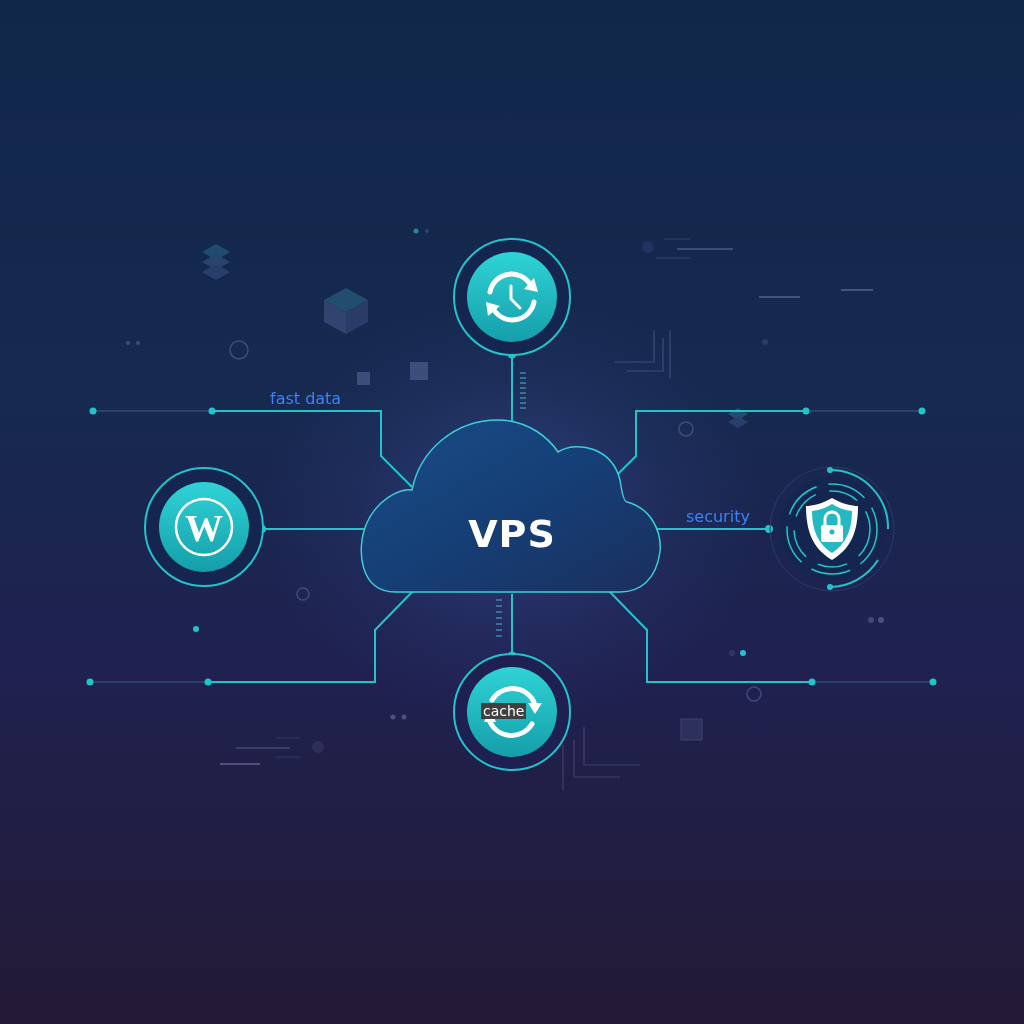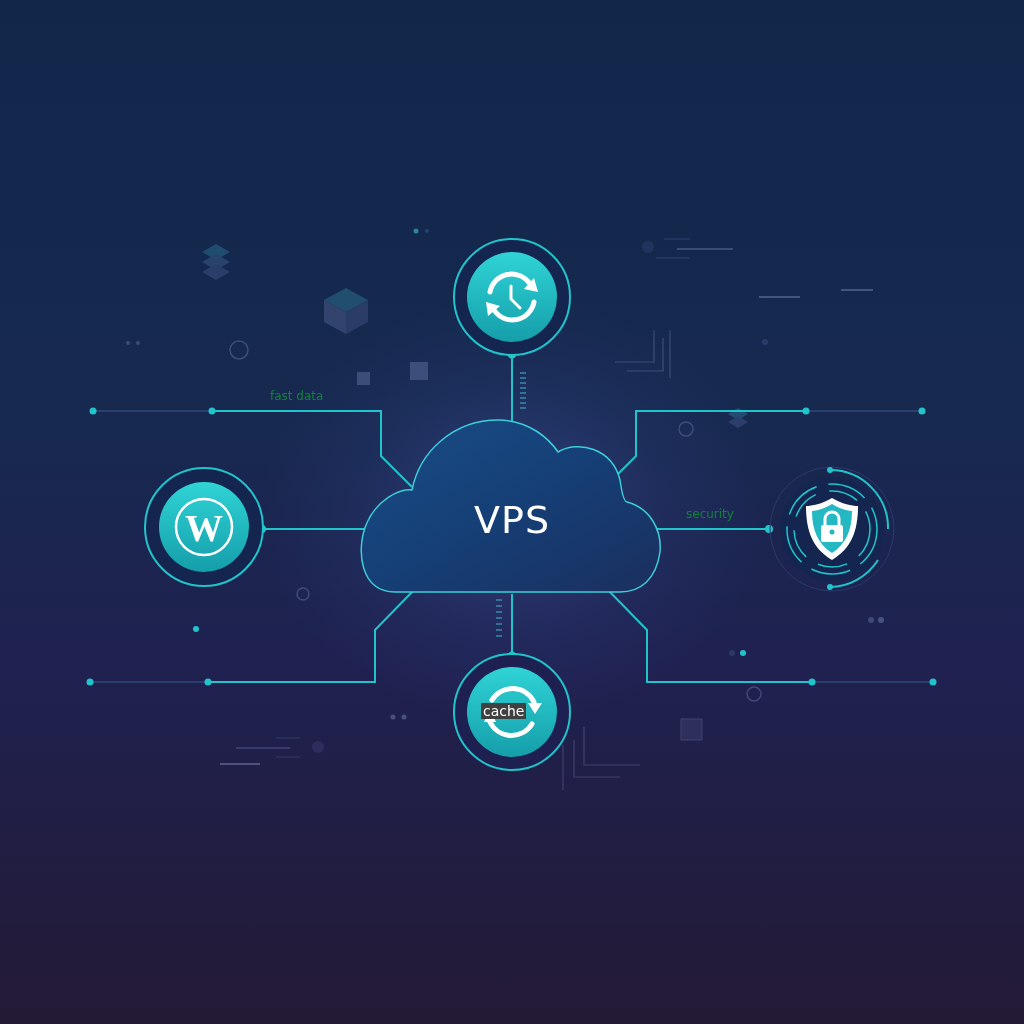--- a/index.html
+++ b/index.html
@@ -2,22 +2,22 @@
 <html><head>
 <meta charset="utf-8">
 <style>
   html,body{margin:0;padding:0;}
   body{width:1024px;height:1024px;overflow:hidden;position:relative;
     background:linear-gradient(180deg,#10274a 0%,#17294f 40%,#1f2150 65%,#231a35 100%);
     font-family:"DejaVu Sans","Liberation Sans",sans-serif;}
   .glow{position:absolute;left:262px;top:300px;width:500px;height:420px;border-radius:50%;
     background:radial-gradient(ellipse at center,rgba(70,90,170,0.45) 0%,rgba(50,70,140,0.18) 45%,rgba(0,0,0,0) 72%);}
   svg.layer{position:absolute;left:0;top:0;width:1024px;height:1024px;}
-  .label{position:absolute;color:#15803d;font-size:12px;}
-  .vps-text{position:absolute;left:462px;top:498px;width:100px;text-align:center;color:#fff;font-size:38px;font-family:"DejaVu Sans",sans-serif;letter-spacing:1px;}
+  .label{position:absolute;color:#3b82f6;font-size:16px;}
+  .vps-text{position:absolute;left:462px;top:512px;width:100px;text-align:center;color:#fff;font-size:38px;font-family:"DejaVu Sans",sans-serif;letter-spacing:1px;font-weight:bold;}
 </style>
 </head>
 <body>
 
 <div class="glow"></div>
 
 <svg class="layer" viewBox="0 0 1024 1024">
   <defs>
     <linearGradient id="cloudGrad" x1="0" y1="0" x2="1" y2="1">
       <stop offset="0" stop-color="#1a4c86"></stop>

